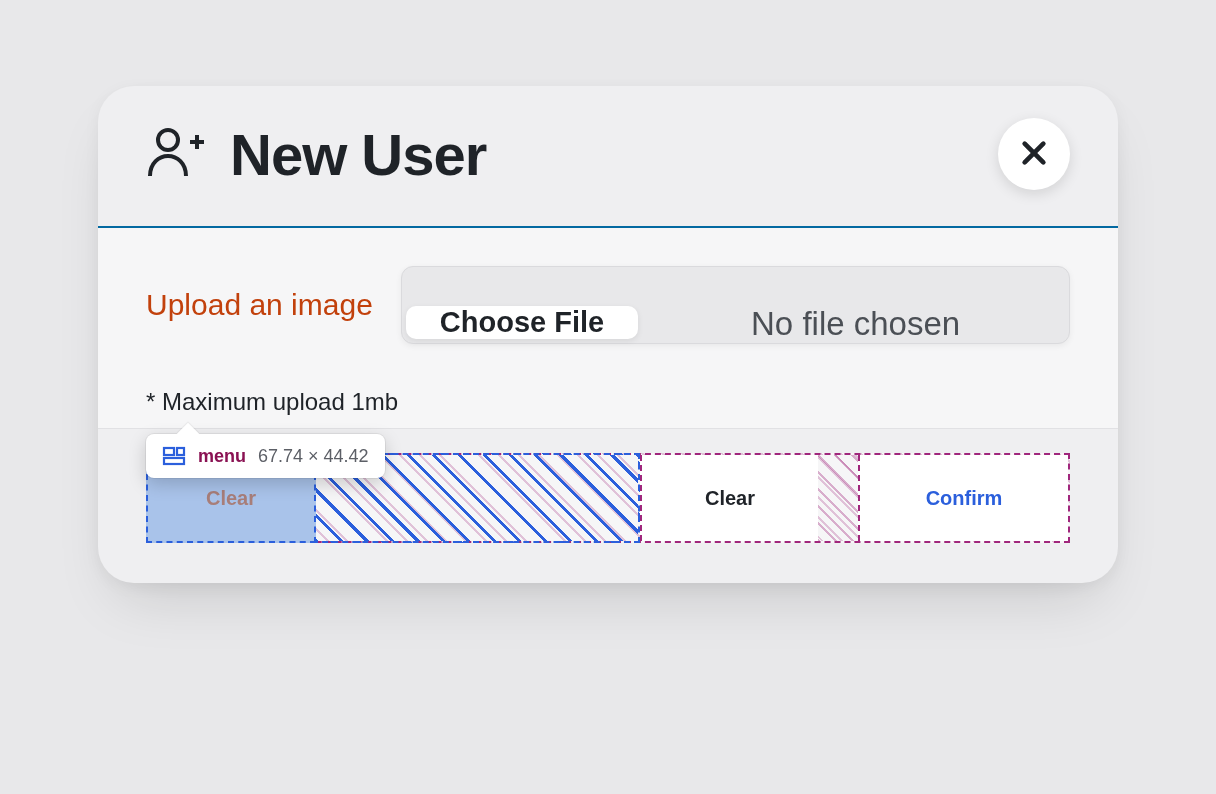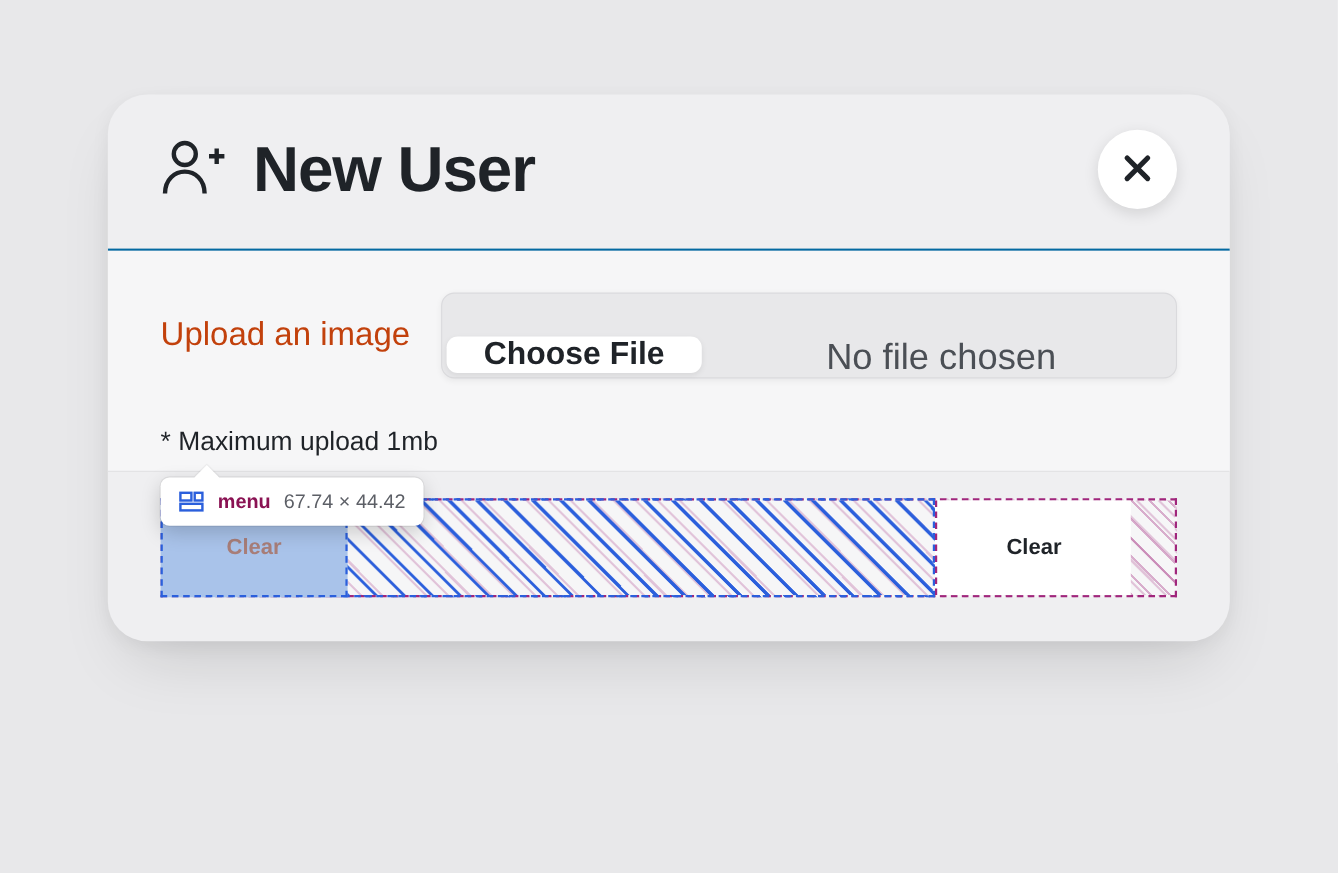--- a/index.html
+++ b/index.html
@@ -251,15 +251,16 @@
         <span class="tooltip-dims">67.74 × 44.42</span>
       </div>
     </div>
   </div>
 
   <div class="action-bar">
     <button class="btn btn-clear">Clear</button>
     <div class="spacer"></div>
     <button class="btn btn-cancel">Clear</button>
     <div class="gap-small"></div>
+    <button class="btn btn-confirm">Confirm</button>
   </div>
 
 </div>
 
 </body></html>

